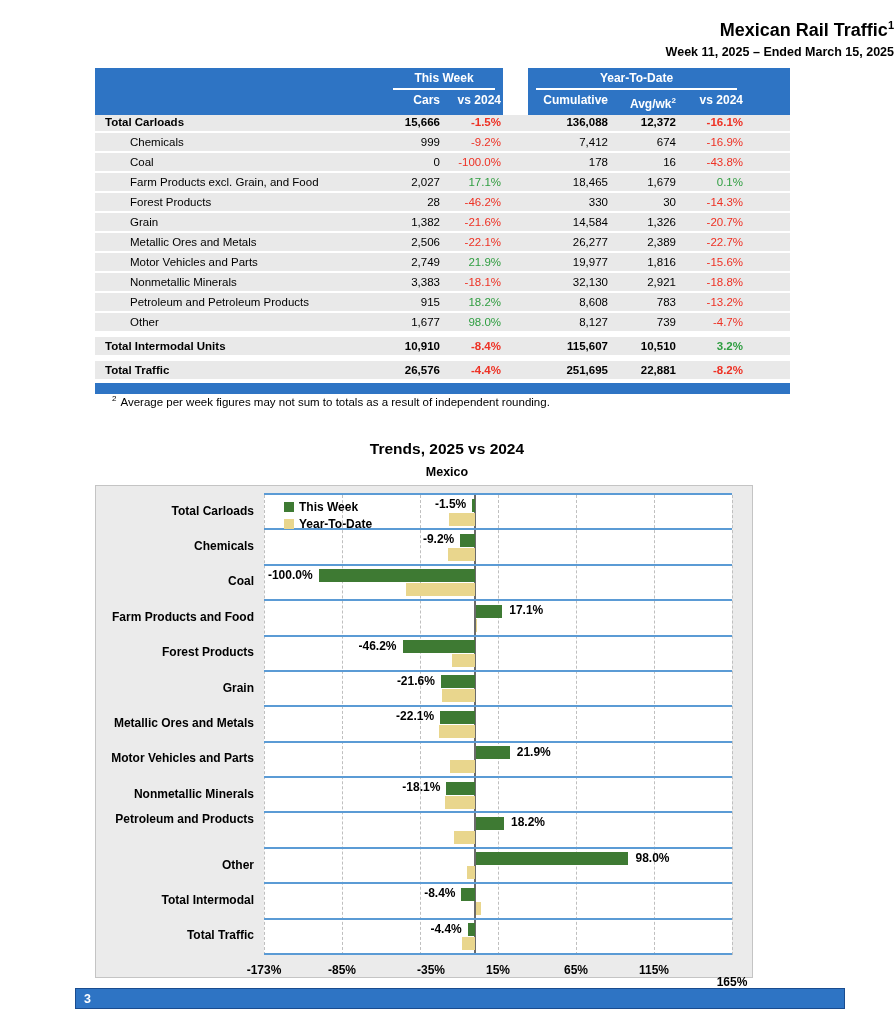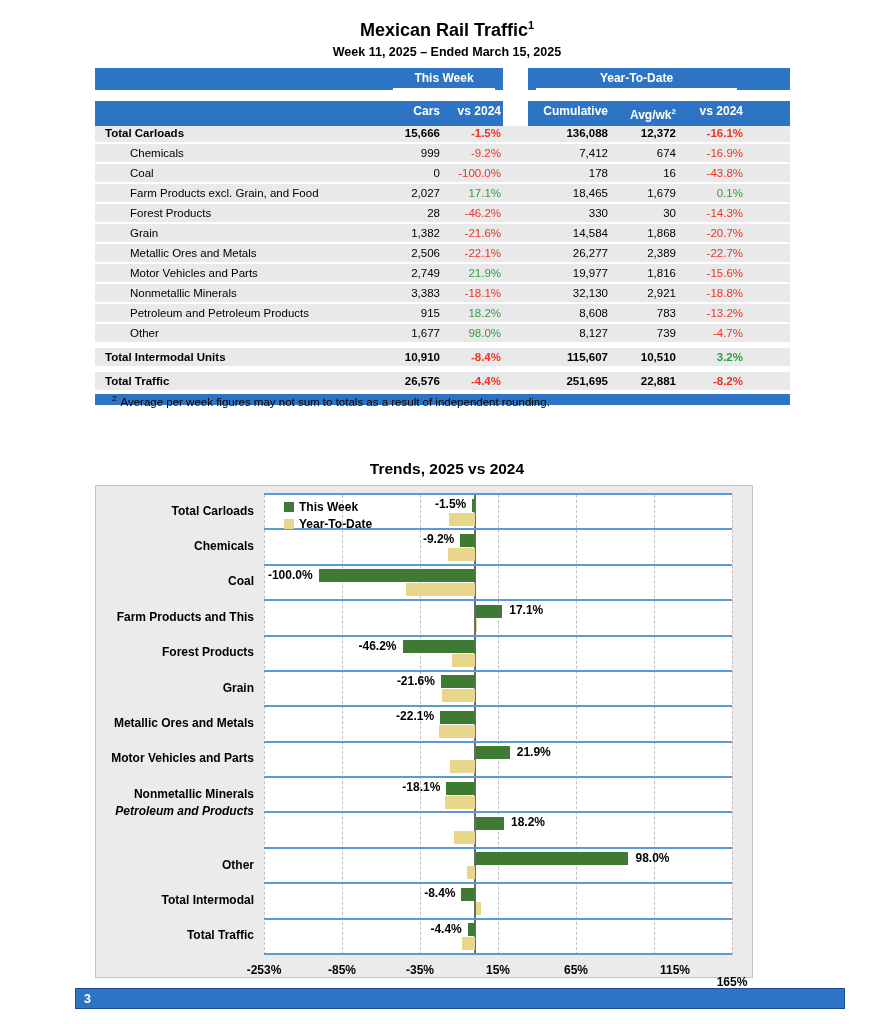--- a/index.html
+++ b/index.html
@@ -1,30 +1,30 @@
 <!DOCTYPE html>
 <html><head>
 <meta charset="utf-8">
 <style>
   html,body{margin:0;padding:0;}
   body{
     width:894px;height:1024px;background:#ffffff;position:relative;
     font-family:"Liberation Sans", sans-serif;color:#000;overflow:hidden;
   }
   
-  .title-block{position:absolute;top:14px;left:0;width:894px;text-align:center;}
+  .title-block{position:absolute;top:14px;left:0;width:894px;text-align:right;}
   .title{font-size:18px;font-weight:bold;line-height:22px;}
   .title sup{font-size:11px;}
   .subtitle{margin-top:4px;font-size:12.5px;font-weight:bold;}
 
   
   .rail-table{position:absolute;left:95px;top:68px;width:695px;}
   .grid-row{display:grid;}
   .h1{grid-template-columns:290px 118px 25px 217px 45px;height:22px;}
-  .h2, .trow{grid-template-columns:290px 57px 61px 25px 82px 68px 67px 45px;margin-top:11px;}
+  .h2, .trow{grid-template-columns:290px 57px 61px 25px 82px 68px 67px 45px;}
   .h2{height:21px;}
   .hcell{background:#2e74c4;color:#fff;font-weight:bold;font-size:12px;}
   .spacer-col{background:#ffffff;}
   .grp-text{display:block;margin:3px 8px 0;padding-bottom:3px;border-bottom:2px solid #fff;text-align:center;}
   .h2 .hcell{line-height:21px;text-align:right;padding-right:2px;}
   .h2 .hcell sup{font-size:8px;}
   .tbody{margin-top:1px;}
   .trow{height:18px;line-height:18px;background:#e9e9e9;margin-top:2px;font-size:11.5px;}
   .trow.gap{margin-top:6px;}
   .trow.bold{font-weight:bold;}
@@ -34,21 +34,21 @@
   .neg{color:#ee3124;}
   .pos{color:#2f9e41;}
   .table-bar{height:11px;background:#2e74c4;margin-top:4px;}
 
   
   .footnotes{position:absolute;left:112px;top:392px;font-size:11.5px;line-height:14px;}
   .fn{margin-bottom:9px;}
   .fn sup{font-size:8px;margin-right:4px;}
 
   
-  .chart-titles{position:absolute;top:460px;left:0;width:894px;text-align:center;}
+  .chart-titles{position:absolute;top:440px;left:0;width:894px;text-align:center;}
   .ct{font-size:15.5px;font-weight:bold;}
   .cst{font-size:12.5px;font-weight:bold;margin-top:7px;}
 
   
   .chart-box{position:absolute;left:95px;top:485px;width:658px;height:493px;
     background:#ebebeb;border:1px solid #c4c4c4;box-sizing:border-box;}
   .plot{position:absolute;left:168px;top:7px;width:468px;height:460px;background:#ffffff;
     border-top:2px solid #5b9bd5;}
   .vgrid{position:absolute;top:0;bottom:0;width:0;border-left:1px dashed #bfbfbf;z-index:1;}
   .zeroline{position:absolute;top:0;bottom:0;width:0;border-left:2px solid #6b6b6b;z-index:2;}
@@ -151,21 +151,21 @@
           <div class="c num">30</div>
           <div class="c num neg">-14.3%</div>
           <div class="c"></div>
         </div>
         <div class="grid-row trow">
           <div class="c label indent">Grain</div>
           <div class="c num">1,382</div>
           <div class="c num neg">-21.6%</div>
           <div class="c"></div>
           <div class="c num">14,584</div>
-          <div class="c num">1,868</div>
+          <div class="c num">1,326</div>
           <div class="c num neg">-20.7%</div>
           <div class="c"></div>
         </div>
         <div class="grid-row trow">
           <div class="c label indent">Metallic Ores and Metals</div>
           <div class="c num">2,506</div>
           <div class="c num neg">-22.1%</div>
           <div class="c"></div>
           <div class="c num">26,277</div>
           <div class="c num">2,389</div>
@@ -304,36 +304,36 @@
         <div class="blabel" style="top: 248.692px; left: 252.764px;">21.9%</div>
         <div class="blabel" style="top: 284.077px; right: 291.636px;">-18.1%</div>
         <div class="blabel" style="top: 319.462px; left: 246.992px;">18.2%</div>
         <div class="blabel" style="top: 354.846px; left: 371.48px;">98.0%</div>
         <div class="blabel" style="top: 390.231px; right: 276.504px;">-8.4%</div>
         <div class="blabel" style="top: 425.615px; right: 270.264px;">-4.4%</div>
       </div>
   <div class="cat" style="top: 16.6923px;">Total Carloads</div>
       <div class="cat" style="top: 52.0769px;">Chemicals</div>
       <div class="cat" style="top: 87.4615px;">Coal</div>
-      <div class="cat" style="top: 122.846px;">Farm Products and This</div>
+      <div class="cat" style="top: 122.846px;">Farm Products and Food</div>
       <div class="cat" style="top: 158.231px;">Forest Products</div>
       <div class="cat" style="top: 193.615px;">Grain</div>
       <div class="cat" style="top: 229px;">Metallic Ores and Metals</div>
       <div class="cat" style="top: 264.385px;">Motor Vehicles and Parts</div>
       <div class="cat" style="top: 299.769px;">Nonmetallic Minerals</div>
-      <div class="cat" style="top: 317px; font-style: italic;">Petroleum and Products</div>
+      <div class="cat" style="top: 325px;">Petroleum and Products</div>
       <div class="cat" style="top: 370.538px;">Other</div>
       <div class="cat" style="top: 405.923px;">Total Intermodal</div>
       <div class="cat" style="top: 441.308px;">Total Traffic</div>
-      <div class="xtick" style="left: 133px;">-253%</div>
+      <div class="xtick" style="left: 133px;">-173%</div>
       <div class="xtick" style="left: 211px;">-85%</div>
-      <div class="xtick" style="left: 289px;">-35%</div>
+      <div class="xtick" style="left: 300px;">-35%</div>
       <div class="xtick" style="left: 367px;">15%</div>
       <div class="xtick" style="left: 445px;">65%</div>
-      <div class="xtick" style="left: 544px;">115%</div>
+      <div class="xtick" style="left: 523px;">115%</div>
       <div class="xtick" style="left: 601px; margin-top: 12px;">165%</div>
       <div class="legend">
         <div class="leg-item">
           <span class="leg-swatch" style="background: rgb(62, 122, 51);"></span>
           <span class="leg-label">This Week</span>
         </div>
         <div class="leg-item">
           <span class="leg-swatch" style="background: rgb(233, 214, 141);"></span>
           <span class="leg-label">Year-To-Date</span>
         </div>

